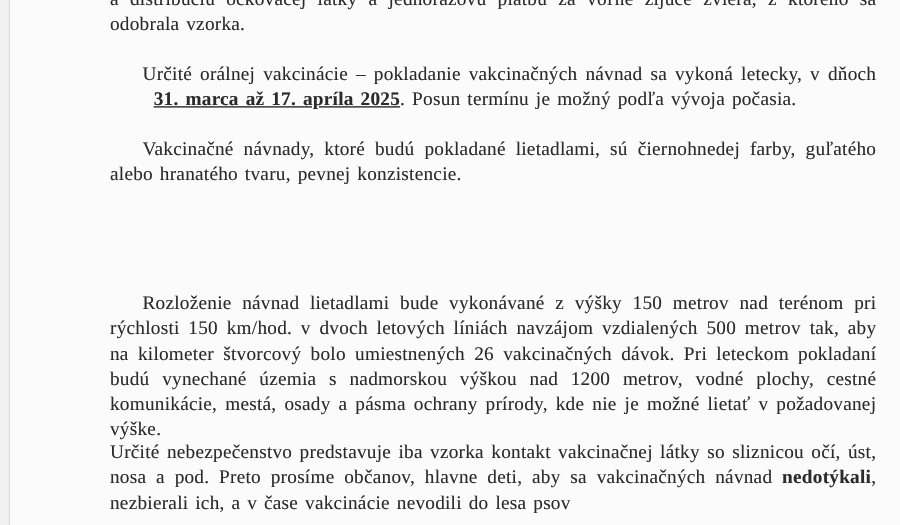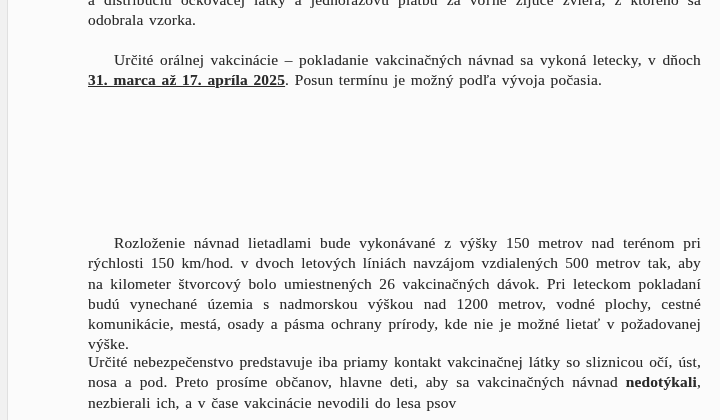--- a/index.html
+++ b/index.html
@@ -40,20 +40,21 @@
   }
   .indent {
     text-indent: 26px;
   }
   .b {
     font-weight: bold;
   }
   .bu {
     font-weight: bold;
     text-decoration: underline;
+    margin-left: 35px;
   }
   #block-sample   { top: -10px; }
   #block-term     { top: 50px; }
   #block-bait     { top: 110px; }
   #block-aerial   { top: 233px; }
   #block-safety   { top: 352px; }
 </style>
 </head>
 <body>
 
@@ -65,25 +66,28 @@
   </p>
 </div>
 
 <div class="doc-block" id="block-term">
   <p class="indent">
     <span>Určité orálnej vakcinácie – pokladanie vakcinačných návnad sa vykoná letecky, v dňoch </span><span class="bu">31. marca  až 17. apríla 2025</span><span>.  Posun termínu je možný podľa vývoja počasia.</span>
   </p>
 </div>
 
 <div class="doc-block" id="block-bait">
+  <p class="indent">
+    <span>Vakcinačné návnady, ktoré budú pokladané lietadlami, sú čiernohnedej farby, guľatého alebo hranatého tvaru, pevnej konzistencie.</span>
+  </p>
 </div>
 
 <div class="doc-block" id="block-aerial">
   <p class="indent">
     <span>Rozloženie návnad lietadlami bude vykonávané z výšky 150 metrov nad terénom pri rýchlosti 150 km/hod. v dvoch letových líniách navzájom vzdialených 500 metrov tak, aby na kilometer štvorcový bolo umiestnených 26 vakcinačných dávok.  Pri leteckom pokladaní budú vynechané územia s nadmorskou výškou nad 1200 metrov, vodné plochy, cestné komunikácie, mestá, osady a pásma ochrany prírody, kde nie je možné lietať v požadovanej výške.</span>
   </p>
 </div>
 
 <div class="doc-block" id="block-safety">
   <p>
-    <span>Určité nebezpečenstvo predstavuje iba priamy kontakt vakcinačnej látky so sliznicou očí, úst, nosa a pod. Preto prosíme občanov, hlavne deti, aby sa vakcinačných návnad </span><span class="b">nedotýkali</span><span>,  nezbierali ich,  a v čase vakcinácie nevodili do lesa psov</span>
+    <span>Určité nebezpečenstvo predstavuje iba vzorka kontakt vakcinačnej látky so sliznicou očí, úst, nosa a pod. Preto prosíme občanov, hlavne deti, aby sa vakcinačných návnad </span><span class="b">nedotýkali</span><span>,  nezbierali ich,  a v čase vakcinácie nevodili do lesa psov</span>
   </p>
 </div>
 
 </body></html>

